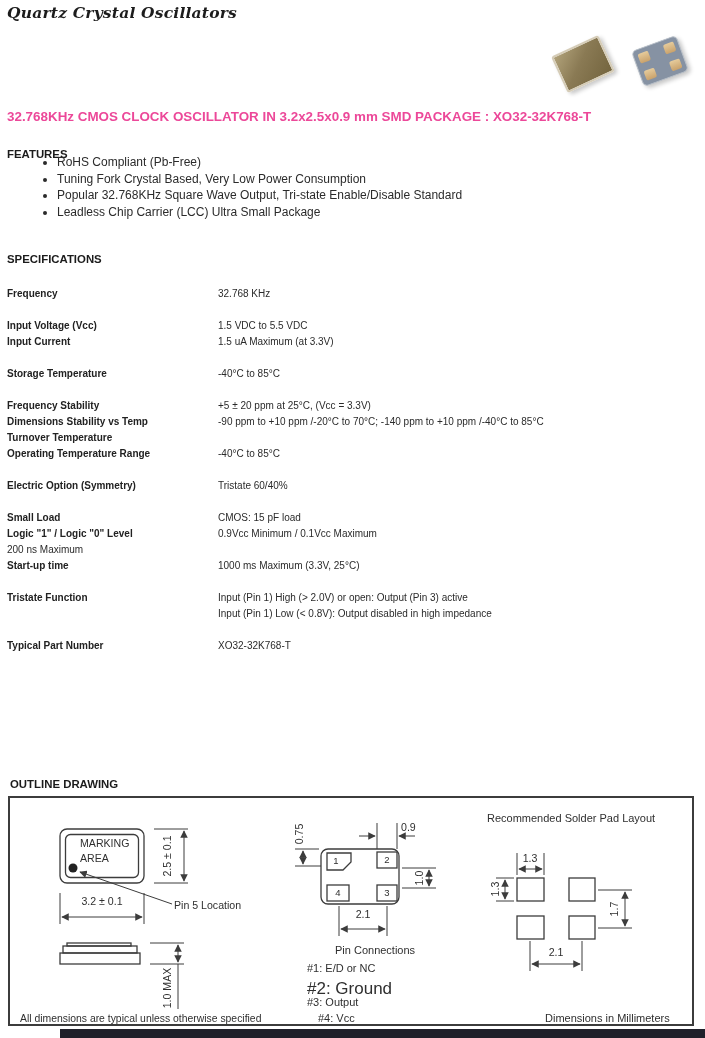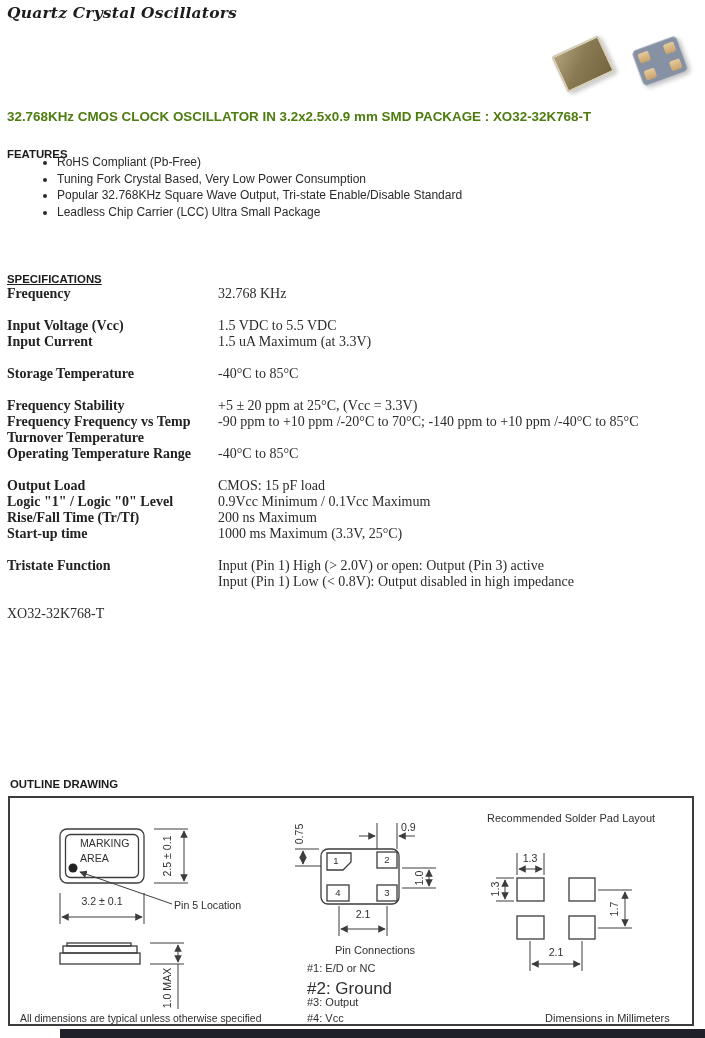--- a/index.html
+++ b/index.html
@@ -15,30 +15,30 @@
          background:linear-gradient(140deg,#b0a179 0%,#8a7a54 45%,#74653f 100%);
          border:2px solid #d5ccb7;border-radius:3px;box-shadow:2px 3px 4px rgba(0,0,0,0.22);}
   .chip2{left:636px;top:42px;width:46px;height:36px;transform:rotate(-20deg);
          background:#8692a3;border:1px solid #b9c0c9;border-radius:5px;
          box-shadow:2px 3px 4px rgba(0,0,0,0.22);}
   .pad{position:absolute;width:11px;height:10px;border-radius:2px;
        background:linear-gradient(#e6cb9b,#c9a26c);}
   .pad.tl{left:4px;top:4px;}.pad.tr{right:4px;top:4px;}
   .pad.bl{left:4px;bottom:4px;}.pad.br{right:4px;bottom:4px;}
 
-  .main-title{left:7px;top:109px;font-size:13.4px;font-weight:bold;color:#4d7c0f;width:698px;}
+  .main-title{left:7px;top:109px;font-size:13.4px;font-weight:bold;color:#ec4899;width:698px;}
   .sec-head{font-size:11.4px;font-weight:bold;color:#1b1b1b;}
   .h-features{left:7px;top:148px;}
-  .h-specs{left:7px;top:273px;text-decoration:underline;}
+  .h-specs{left:7px;top:253px;}
   .h-outline{left:10px;top:778px;}
 
   .features-list{left:40px;top:154px;margin:0;padding-left:17px;font-size:12px;line-height:16.6px;color:#2b2b2b;}
   .features-list li{margin:0;padding:0;}
 
-  .specs{left:7px;top:286px;width:692px;font-size:14px;font-family:Liberation Serif, serif;}
+  .specs{left:7px;top:286px;width:692px;font-size:10px;}
   .sgroup{margin-bottom:16px;}
   .srow{display:flex;line-height:16px;}
   .slabel{width:211px;font-weight:bold;color:#222;flex:0 0 211px;}
   .svalue{flex:1;color:#2b2b2b;}
 
   .obox{left:8px;top:796px;width:686px;height:230px;border:2px solid #3c3c3c;box-sizing:border-box;}
   .obox .lbl{position:absolute;font-size:10.6px;color:#2f2f2f;white-space:nowrap;}
   .obox .vlbl{position:absolute;font-size:10.6px;color:#2f2f2f;white-space:nowrap;
               text-align:center;transform:rotate(-90deg);}
   .obox .ctr{text-align:center;}
@@ -96,61 +96,67 @@
         <div class="slabel">Storage Temperature</div>
         <div class="svalue">-40°C to 85°C</div>
       </div>
     </div>
     <div class="sgroup">
       <div class="srow">
         <div class="slabel">Frequency Stability</div>
         <div class="svalue">+5 ± 20 ppm at 25°C, (Vcc = 3.3V)</div>
       </div>
       <div class="srow">
-        <div class="slabel">Frequency Frequency vs Temp</div>
+        <div class="slabel">Dimensions Stability vs Temp</div>
         <div class="svalue">-90 ppm to +10 ppm /-20°C to 70°C;  -140 ppm to +10 ppm /-40°C to 85°C</div>
       </div>
       <div class="srow">
         <div class="slabel">Turnover Temperature</div>
       </div>
       <div class="srow">
         <div class="slabel">Operating Temperature Range</div>
         <div class="svalue">-40°C to 85°C</div>
       </div>
     </div>
     <div class="sgroup">
       <div class="srow">
-        <div class="slabel">Output Load</div>
+        <div class="slabel">Electric Option (Symmetry)</div>
+        <div class="svalue">Tristate 60/40%</div>
+      </div>
+    </div>
+    <div class="sgroup">
+      <div class="srow">
+        <div class="slabel">Small Load</div>
         <div class="svalue">CMOS: 15 pF load</div>
       </div>
       <div class="srow">
         <div class="slabel">Logic "1" / Logic "0" Level</div>
         <div class="svalue">0.9Vcc Minimum / 0.1Vcc Maximum</div>
       </div>
       <div class="srow">
-        <div class="slabel">Rise/Fall Time (Tr/Tf)</div>
         <div class="svalue">200 ns Maximum</div>
       </div>
       <div class="srow">
         <div class="slabel">Start-up time</div>
         <div class="svalue">1000 ms Maximum (3.3V, 25°C)</div>
       </div>
     </div>
     <div class="sgroup">
       <div class="srow">
         <div class="slabel">Tristate Function</div>
         <div class="svalue">Input (Pin 1) High (&gt; 2.0V) or open: Output (Pin 3) active</div>
       </div>
       <div class="srow">
         <div class="slabel"></div>
         <div class="svalue">Input (Pin 1) Low (&lt; 0.8V): Output disabled in high impedance</div>
       </div>
     </div>
     <div class="sgroup">
       <div class="srow">
+        <div class="slabel">Typical Part Number</div>
         <div class="svalue">XO32-32K768-T</div>
       </div>
     </div>
   </div>
 
   <div class="abs sec-head h-outline">OUTLINE DRAWING</div>
 
   <div class="abs obox">
 
     <svg class="svgwrap" viewBox="0 0 682 226" xmlns="http://www.w3.org/2000/svg">
@@ -232,21 +238,21 @@
     <div class="padnum" style="left:369px;top:89px;">3</div>
     <div class="vlbl" style="left:274px;top:30px;width:30px;">0.75</div>
     <div class="lbl" style="left:391px;top:23px;">0.9</div>
     <div class="vlbl" style="left:397px;top:74px;width:24px;">1.0</div>
     <div class="lbl ctr" style="left:333px;top:110px;width:40px;">2.1</div>
 
     <div class="lbl" style="left:297px;top:146px;font-size:11px;margin-left:28px;">Pin Connections</div>
     <div class="lbl" style="left:297px;top:164px;font-size:11px;">#1: E/D or NC</div>
     <div class="lbl" style="left:297px;top:181px;font-size:17px;">#2: Ground</div>
     <div class="lbl" style="left:297px;top:198px;font-size:11px;">#3: Output</div>
-    <div class="lbl" style="left:297px;top:214px;font-size:11px;">#4: Vcc</div>
+    <div class="lbl" style="left:308px;top:214px;font-size:11px;">#4: Vcc</div>
 
     <div class="lbl" style="left:477px;top:14px;font-size:11px;">Recommended Solder Pad Layout</div>
     <div class="lbl ctr" style="left:500px;top:54px;width:40px;">1.3</div>
     <div class="vlbl" style="left:473px;top:85px;width:24px;">1.3</div>
     <div class="vlbl" style="left:592px;top:105px;width:24px;">1.7</div>
     <div class="lbl ctr" style="left:526px;top:148px;width:40px;">2.1</div>
 
     <div class="lbl" style="left:535px;top:214px;font-size:11px;">Dimensions in Millimeters</div>
   </div>
 

